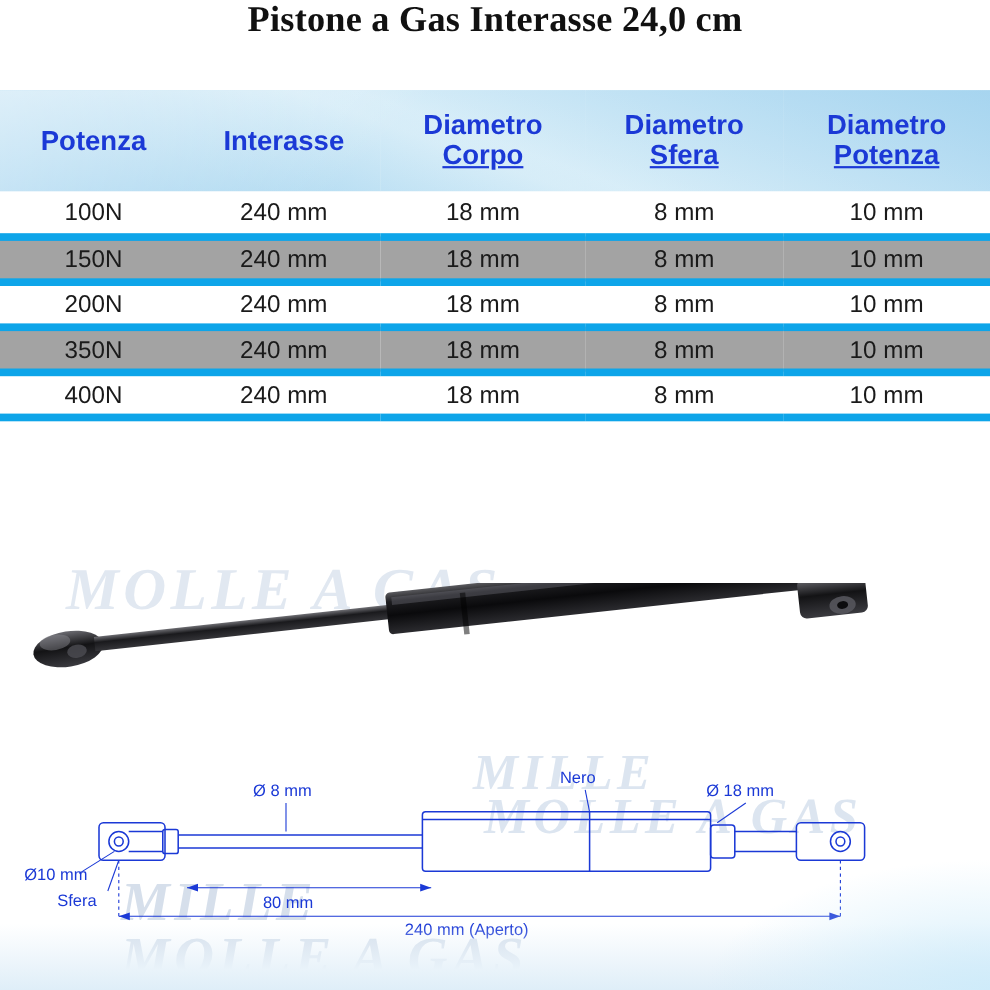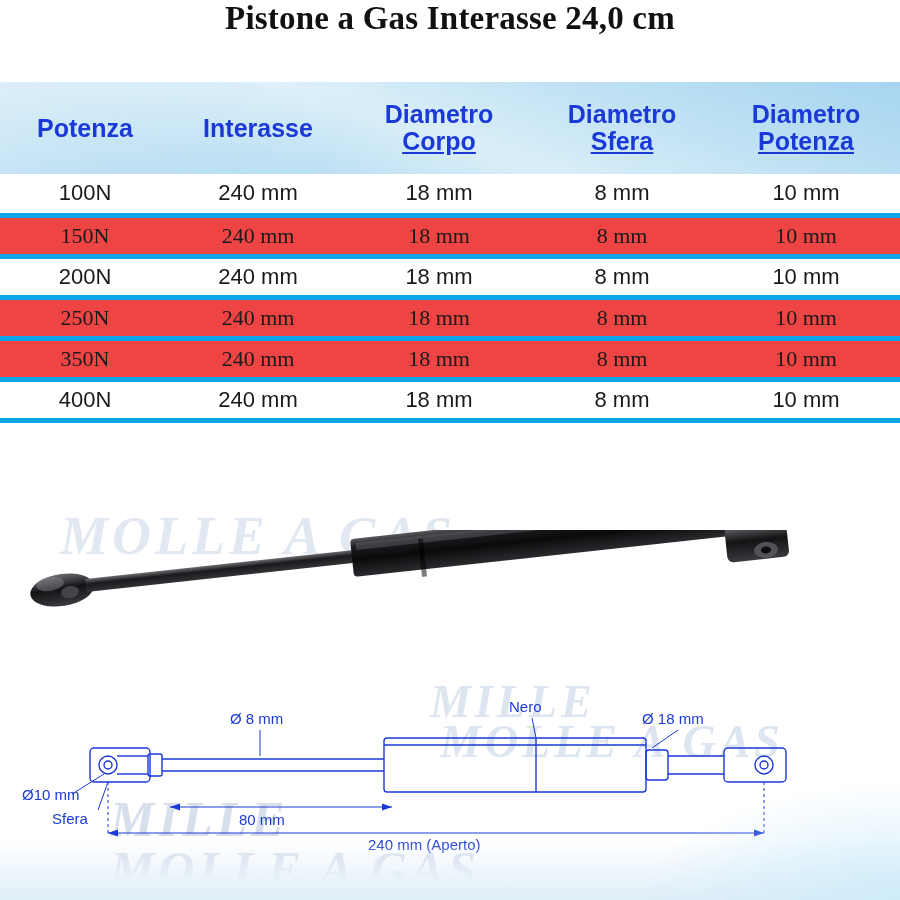--- a/index.html
+++ b/index.html
@@ -51,26 +51,26 @@
     font-weight:bold;
     text-align:center;
     line-height:1.08;
     vertical-align:middle;
     padding:12px 2px;
   }
   thead th .l2{ display:block;text-decoration:underline; }
 
   tbody tr{ height:41px; }
   tbody tr.odd{ background:#ffffff; }
-  tbody tr.even{ background:#ef4444;font-family:Liberation Serif, serif; }
+  tbody tr.even{ background:#a3a3a3; }
   tbody td{
     text-align:center;
     font-size:22px;
     color:#1a1a1a;
-    border-bottom:5px solid #0ea5e9;
+    border-bottom:7px solid #0ea5e9;
     vertical-align:middle;
   }
   tbody td.pot{ font-weight:normal; }
   col.c1{ width:170px; }
   col.c2{ width:176px; }
   col.c3{ width:186px; }
   col.c4{ width:180px; }
   col.c5{ width:188px; }
 
   
@@ -167,27 +167,20 @@
       </tr>
       <tr class="even">
         <td class="pot">150N</td>
         <td>240 mm</td>
         <td>18 mm</td>
         <td>8 mm</td>
         <td>10 mm</td>
       </tr>
       <tr class="odd">
         <td class="pot">200N</td>
-        <td>240 mm</td>
-        <td>18 mm</td>
-        <td>8 mm</td>
-        <td>10 mm</td>
-      </tr>
-      <tr class="even">
-        <td class="pot">250N</td>
         <td>240 mm</td>
         <td>18 mm</td>
         <td>8 mm</td>
         <td>10 mm</td>
       </tr>
       <tr class="even">
         <td class="pot">350N</td>
         <td>240 mm</td>
         <td>18 mm</td>
         <td>8 mm</td>

